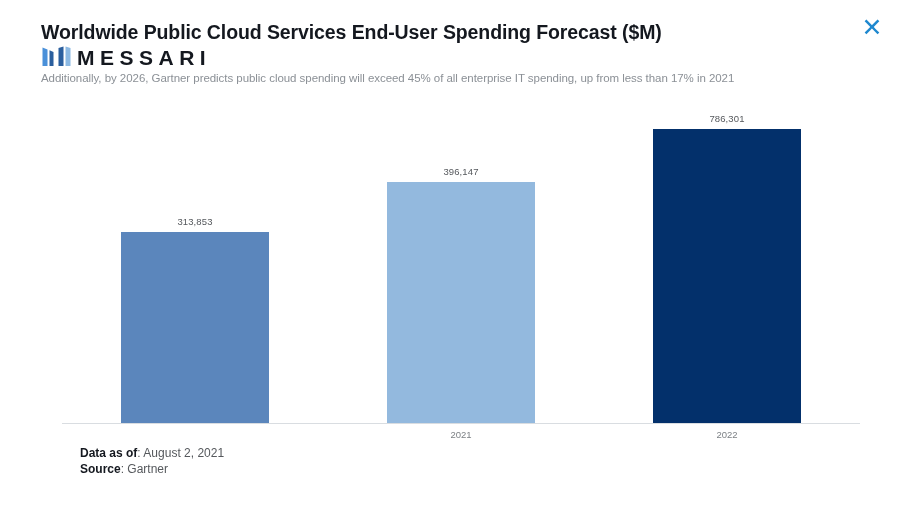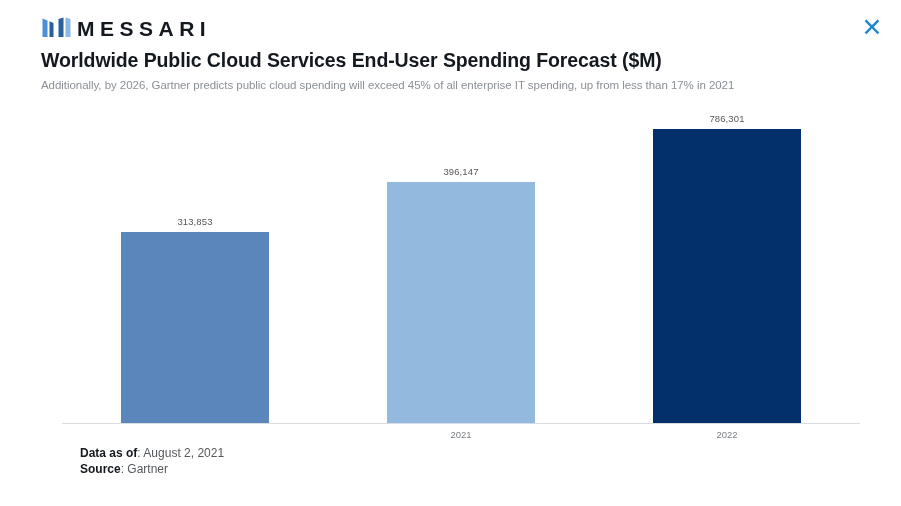--- a/index.html
+++ b/index.html
@@ -44,21 +44,21 @@
   }
   #chart-title {
     margin-top: 7px;
     font-size: 19.5px;
     font-weight: bold;
     color: #14181f;
     letter-spacing: -0.1px;
     line-height: 1.15;
   }
   #chart-subtitle {
-    margin-top: 8px;
+    margin-top: 1px;
     font-size: 11.5px;
     color: #8b9096;
     line-height: 1.2;
     letter-spacing: -0.05px;
   }
   
   #close-button {
     position: absolute;
     right: 16px;
     top: 14px;
@@ -140,31 +140,31 @@
   .footer-label { font-weight: bold; color: #14181f; }
   .footer-value { color: #55585c; }
 </style>
 </head>
 <body>
 
 <div id="screen">
 
   <div id="header">
 
+    <div id="chart-title">Worldwide Public Cloud Services End-User Spending Forecast ($M)</div>
+
     <div id="logo-row">
       <svg id="logo-mark" viewBox="0 0 30 22">
         <path d="M1.5 1.5 L6.5 3.5 L6.5 20 L1.5 20 Z" fill="#4a90d9"></path>
         <path d="M8.5 4.2 L12.5 6.0 L12.5 20 L8.5 20 Z" fill="#2b5f9e"></path>
         <path d="M17.5 2.0 L22.5 0.5 L22.5 20 L17.5 20 Z" fill="#2b5f9e"></path>
         <path d="M24.5 0.5 L29.5 2.0 L29.5 20 L24.5 20 Z" fill="#8cb9e3"></path>
       </svg>
       <span id="logo-text">MESSARI</span>
     </div>
-
-    <div id="chart-title">Worldwide Public Cloud Services End-User Spending Forecast ($M)</div>
     <div id="chart-subtitle">Additionally, by 2026, Gartner predicts public cloud spending will exceed 45% of all enterprise IT spending, up from less than 17% in 2021</div>
   </div>
 
   <button id="close-button">✕</button>
 
   <div id="plot-area">
       <div class="bar-slot" style="left: 59px; width: 148px;">
         <div class="bar-rect" style="height: 191.865px; background: rgb(91, 134, 188);"></div>
         <div class="bar-value" style="bottom: 196.865px; margin-top: 24px;">313,853</div>
       </div>

